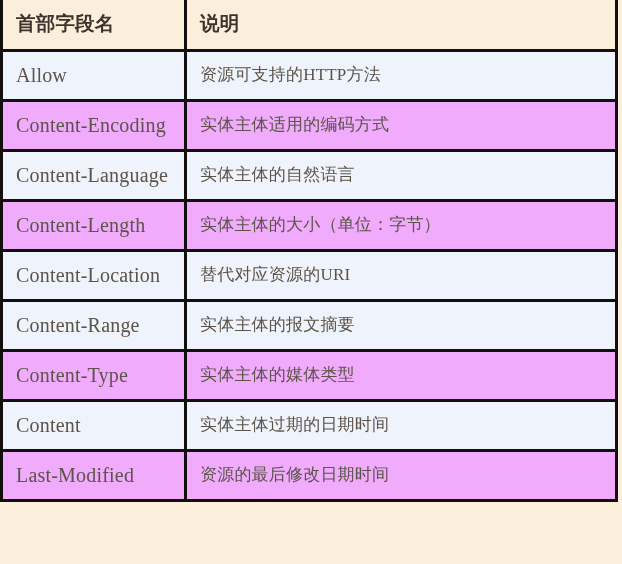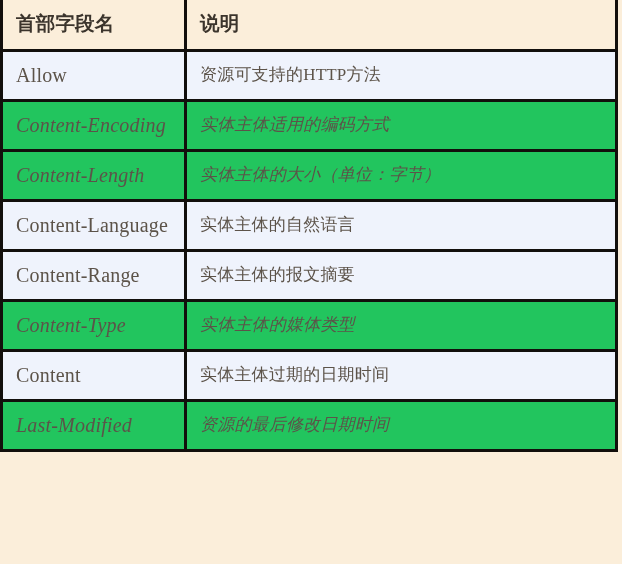--- a/index.html
+++ b/index.html
@@ -68,21 +68,21 @@
   
   tr.body-row td.cell-field {
     border-left: 3px solid #120f0c;
     font-size: 20px;
   }
   tr.body-row td.cell-desc {
     font-size: 17px;
   }
 
   tr.row-blue td { background: #eff3fc; }
-  tr.row-cream td { background: #22c55e; font-style: italic; }
+  tr.row-cream td { background: #f0abfc; }
 
   
   tr.body-row:last-child td {
     border-bottom: 3px solid #120f0c;
   }
 
   .desc-text, .field-text, .head-text {
     display: block;
   }
 </style>
@@ -115,34 +115,42 @@
         </td>
       </tr>
       <tr class="body-row row-cream">
         <td class="cell-field">
           <span class="field-text">Content-Encoding</span>
         </td>
         <td class="cell-desc">
           <span class="desc-text">实体主体适用的编码方式</span>
         </td>
       </tr>
+      <tr class="body-row row-blue">
+        <td class="cell-field">
+          <span class="field-text">Content-Language</span>
+        </td>
+        <td class="cell-desc">
+          <span class="desc-text">实体主体的自然语言</span>
+        </td>
+      </tr>
       <tr class="body-row row-cream">
         <td class="cell-field">
           <span class="field-text">Content-Length</span>
         </td>
         <td class="cell-desc">
           <span class="desc-text">实体主体的大小（单位：字节）</span>
         </td>
       </tr>
       <tr class="body-row row-blue">
         <td class="cell-field">
-          <span class="field-text">Content-Language</span>
+          <span class="field-text">Content-Location</span>
         </td>
         <td class="cell-desc">
-          <span class="desc-text">实体主体的自然语言</span>
+          <span class="desc-text">替代对应资源的URI</span>
         </td>
       </tr>
       <tr class="body-row row-blue">
         <td class="cell-field">
           <span class="field-text">Content-Range</span>
         </td>
         <td class="cell-desc">
           <span class="desc-text">实体主体的报文摘要</span>
         </td>
       </tr>

